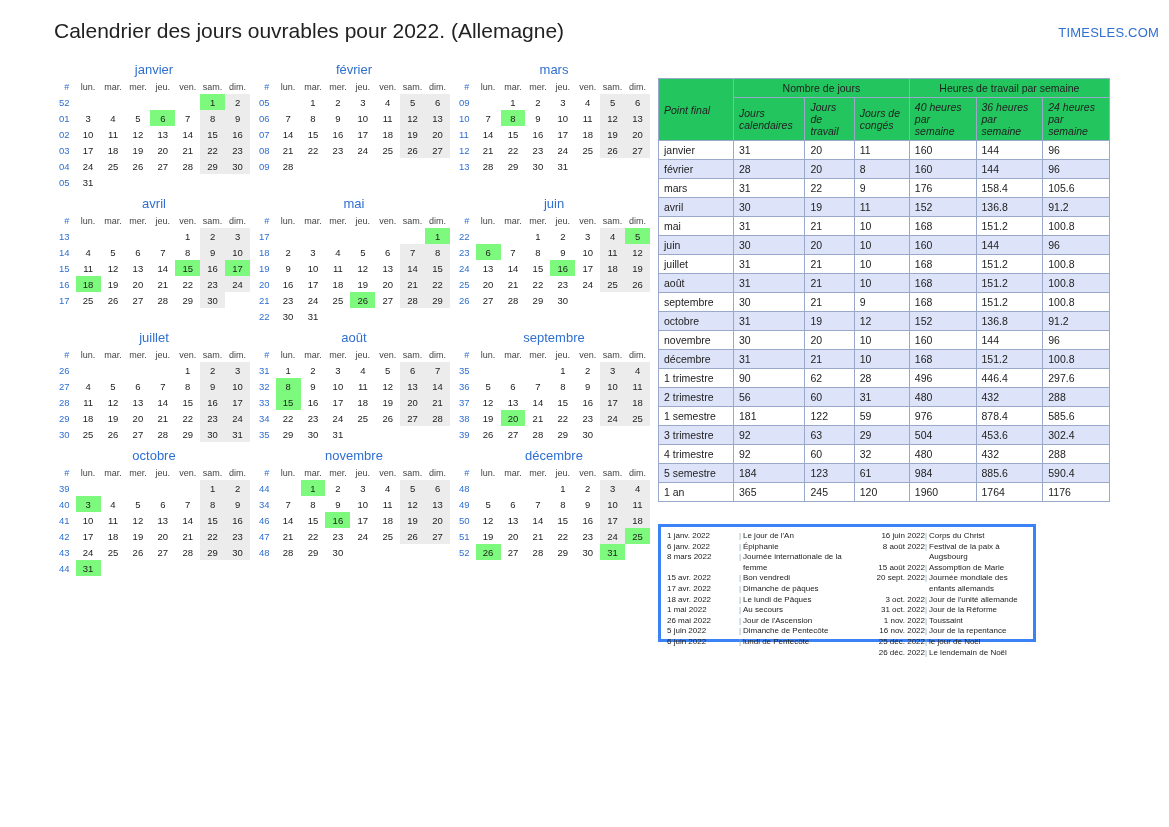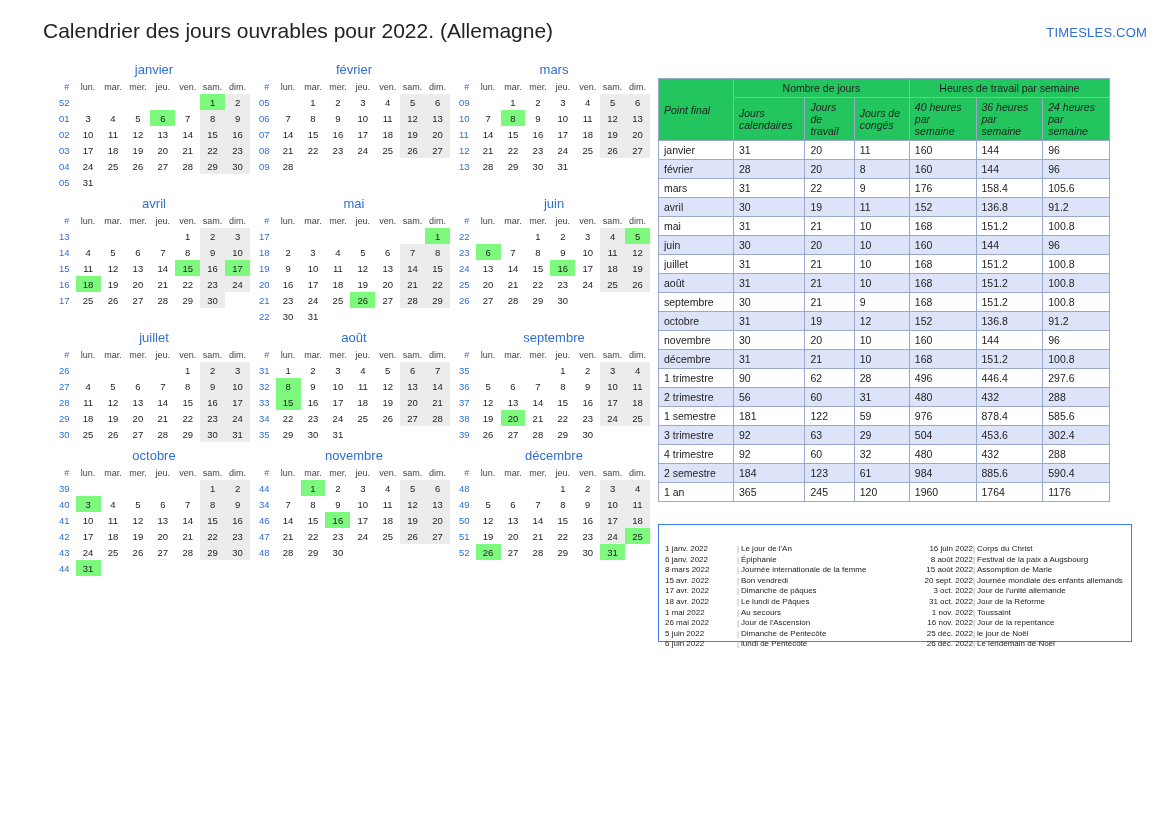--- a/index.html
+++ b/index.html
@@ -5,25 +5,25 @@
   html,body{margin:0;padding:0;}
   body{
     width:1169px;height:827px;
     background:#ffffff;
     font-family:"Liberation Sans", sans-serif;
     color:#222;
     position:relative;
     overflow:hidden;
   }
   .page-title{
-    position:absolute;left:43px;top:19px;
+    position:absolute;left:54px;top:19px;
     font-size:21px;color:#222;font-weight:400;
   }
   .brand{
-    position:absolute;right:22px;top:25px;
+    position:absolute;right:10px;top:25px;
     font-size:13px;color:#2f6fd0;letter-spacing:.2px;
   }
 
   
   .cal-area{position:absolute;left:58px;top:62px;width:600px;}
   .cal-row{display:flex;}
   .month{width:200px;box-sizing:border-box;padding-right:8px;margin-bottom:6px;}
   .month-name{
     text-align:center;color:#2f6fd0;font-size:13px;margin-bottom:4px;
   }
@@ -50,22 +50,22 @@
     border:1px solid #9aa8c9;padding:3px 5px;text-align:left;
     font-weight:400;color:#222;
   }
   .sum thead th{background:#22c55e;text-align:center;}
   .sum thead th.left{text-align:left;font-style:italic;}
   .sum tbody tr.alt td{background:#dde3f8;}
   .sum td.first{width:64px;}
 
   
   .holbox{
-    position:absolute;left:658px;top:524px;width:474px;height:118px;
-    border:1px solid #3b82f6;box-sizing:border-box;padding:19px 6px;
+    position:absolute;left:658px;top:524px;width:378px;height:118px;
+    border:3px solid #3b82f6;box-sizing:border-box;padding:4px 6px;
     font-size:8px;color:#222;
   }
   .holcols{display:flex;gap:0;}
   .holcol{width:50%;}
   .holline{display:flex;line-height:10.6px;}
   .holdate{width:72px;color:#222;text-align:left;}
   .holsep{width:4px;color:#8ab;}
   .holname{flex:1;}
   .holcol.right .holdate{width:78px;text-align:right;}
 </style>
@@ -1108,21 +1108,21 @@
       <tr>
         <td class="first">4 trimestre</td>
         <td>92</td>
         <td>60</td>
         <td>32</td>
         <td>480</td>
         <td>432</td>
         <td>288</td>
       </tr>
       <tr class="alt">
-        <td class="first">2 semestre</td>
+        <td class="first">5 semestre</td>
         <td>184</td>
         <td>123</td>
         <td>61</td>
         <td>984</td>
         <td>885.6</td>
         <td>590.4</td>
       </tr>
       <tr>
         <td class="first">1 an</td>
         <td>365</td>

